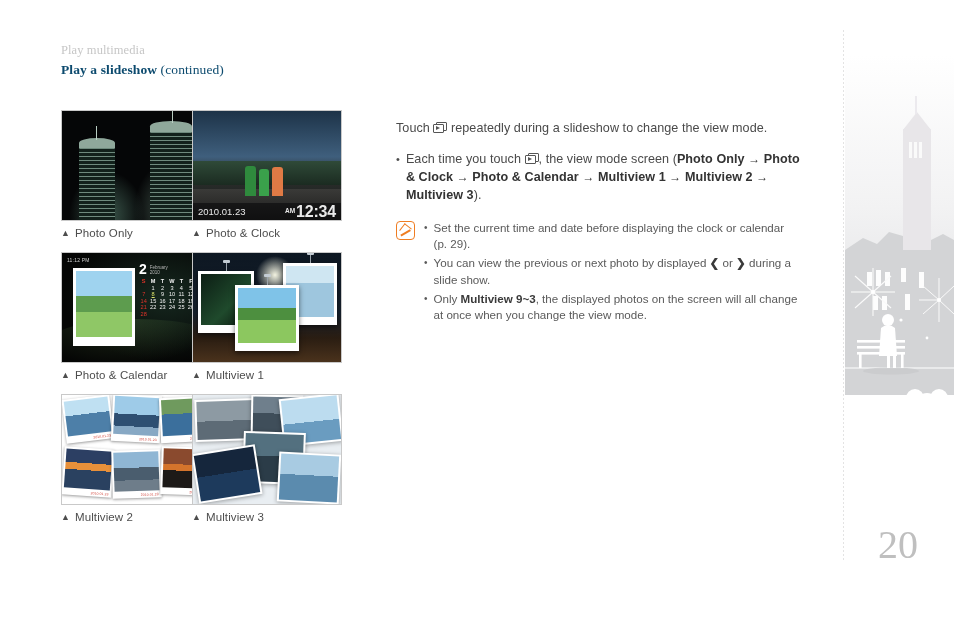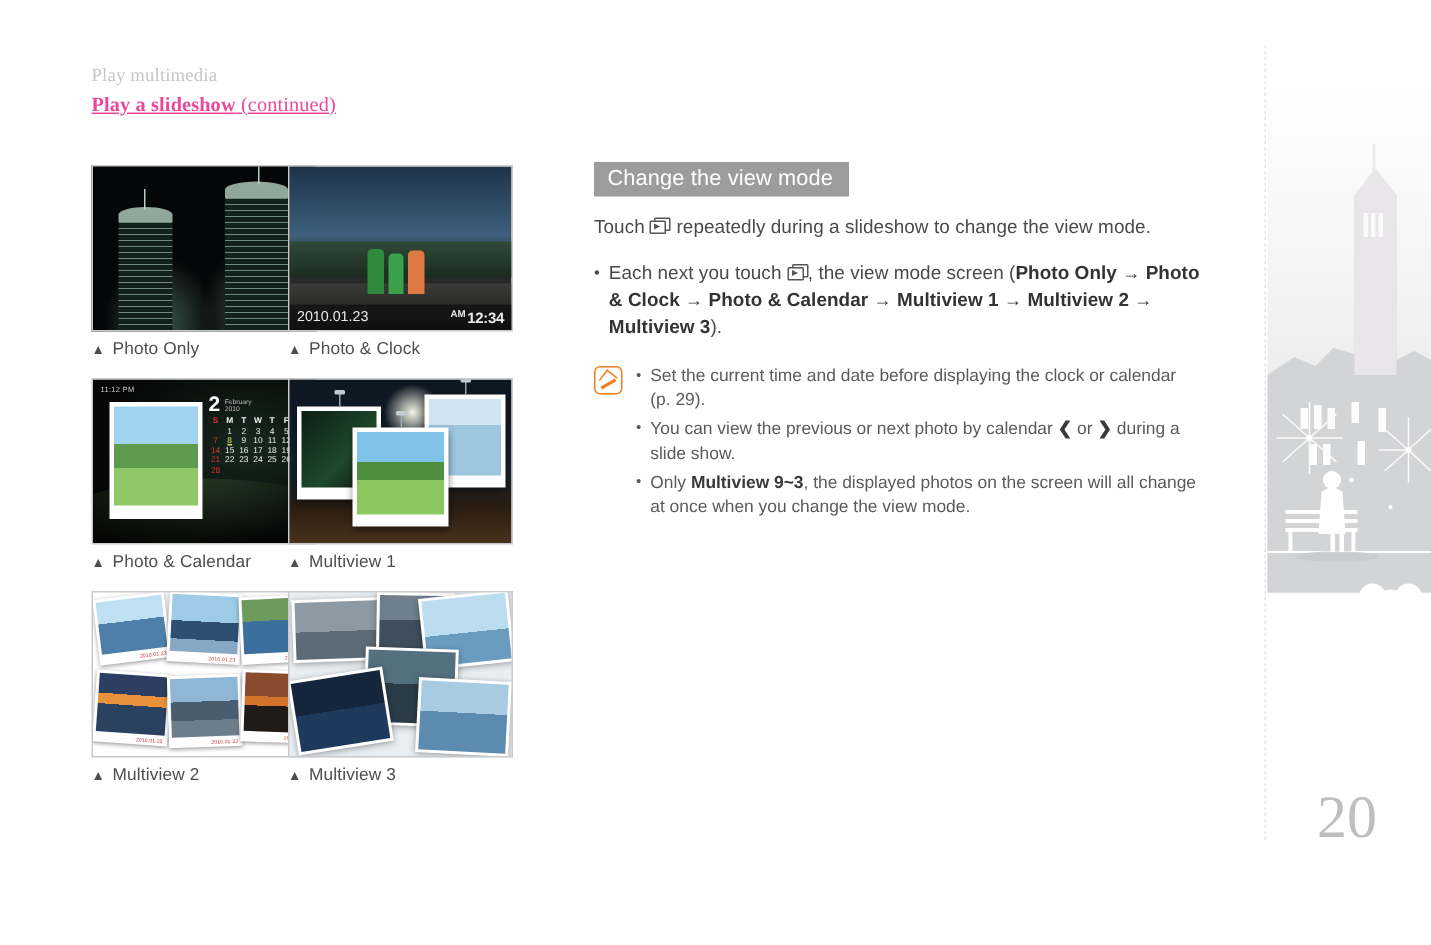--- a/index.html
+++ b/index.html
@@ -12,24 +12,23 @@
     -webkit-font-smoothing: antialiased;
   }
 
   
   .hdr { position: absolute; left: 61px; top: 43px; }
   .hdr-kicker {
     font-size: 12.5px; color: #c6c6c6; letter-spacing: .1px;
     font-family: "Liberation Serif", serif;
   }
   .hdr-title {
-    margin-top: 4px; font-size: 13.5px; color: #ec4899;
+    margin-top: 4px; font-size: 13.5px; color: #0c4a6e;
     font-family: "Liberation Serif", serif; font-weight: 700;
     letter-spacing: .1px;
-    text-decoration: underline;
   }
   .hdr-title .cont { font-weight: 400; }
 
   
   .figs { position: absolute; left: 61px; top: 110px; width: 312px; }
   .fig-row { display: flex; gap: 9px; margin-bottom: 13px; }
   .fig { width: 122px; }
   .thumb {
     width: 150px; height: 111px;
     border: 1px solid #c9c9c9;
@@ -67,21 +66,21 @@
   .t2 .road { position: absolute; left: 0; right: 0; bottom: 0; height: 28%;
     background: linear-gradient(#3a3a38, #1b1b1a); }
   .t2 .boy { position: absolute; bottom: 22%; border-radius: 3px 3px 0 0; }
   .clockbar {
     position: absolute; left: 0; right: 0; bottom: 0; height: 17px;
     background: rgba(10,10,12,.62);
     display: flex; align-items: center; justify-content: space-between;
     padding: 0 5px;
     color: #e9e9e9; font-size: 9.5px;
   }
-  .clock-time { font-size: 10px; font-weight: 700; letter-spacing: -.2px; }
+  .clock-time { font-size: 16px; font-weight: 700; letter-spacing: -.2px; }
   .clock-ampm { font-size: 6.5px; vertical-align: 4px; margin-right: 1px; font-weight: 700; }
 
   
   .t3 { background: radial-gradient(ellipse at 70% 40%, #16281f 0%, #050605 70%); }
   .t3 .swoosh { position: absolute; left: -10%; bottom: -6%; width: 120%; height: 45%;
     background: radial-gradient(ellipse at 40% 0%, rgba(120,170,90,.22), transparent 65%);
     border-radius: 50%; }
   .t3 .tinyclock { position: absolute; left: 5px; top: 4px; color: #cfcfcf;
     font-size: 5px; letter-spacing: .2px; }
   .polaroid-sm {
@@ -372,36 +371,35 @@
       <div class="cap">
         <span class="tri">▲</span>
         <span>Multiview 3</span>
       </div>
     </div>
   </div>
 </div>
 
 <div class="col">
 
-  <div class="sect-bar">Change the view mode</div>
 
 
   <div class="body p2">
     <span>Touch</span>
     <span class="ico-touch">
       <span class="bk"></span>
       <span class="fr"></span>
       <span class="pl"></span>
     </span>
     <span>repeatedly during a slideshow to change the view mode.</span>
   </div>
 
   <div class="body bul">
     <span class="dot">•</span>
-    <span><span>Each next you touch</span>
+    <span><span>Each time you touch</span>
       <span class="ico-touch">
         <span class="bk"></span>
         <span class="fr"></span>
         <span class="pl"></span>
       </span><span>, the view mode screen (</span><b>Photo Only</b> <b class="arw">→</b>
       <b>Photo &amp; Clock</b> <b class="arw">→</b>
       <b>Photo &amp; Calendar</b> <b class="arw">→</b>
       <b>Multiview 1</b> <b class="arw">→</b>
       <b>Multiview 2</b> <b class="arw">→</b>
       <b>Multiview 3</b><span>).</span></span>
@@ -409,21 +407,21 @@
 
   <div class="note">
     <span class="note-ico"></span>
     <div class="note-list">
       <div class="note-li">
         <span class="dot">•</span>
         <span>Set the current time and date before displaying the clock or calendar (p. 29).</span>
       </div>
       <div class="note-li">
         <span class="dot">•</span>
-        <span><span>You can view the previous or next photo by calendar</span>
+        <span><span>You can view the previous or next photo by displayed</span>
           <b>❮</b>
           <span>or</span>
           <b>❯</b>
           <span>during a slide show.</span></span>
       </div>
       <div class="note-li">
         <span class="dot">•</span>
         <span><span>Only</span>
           <b>Multiview 9~3</b><span>, the displayed photos on the screen will all change at once when you change the view mode.</span></span>
       </div>

